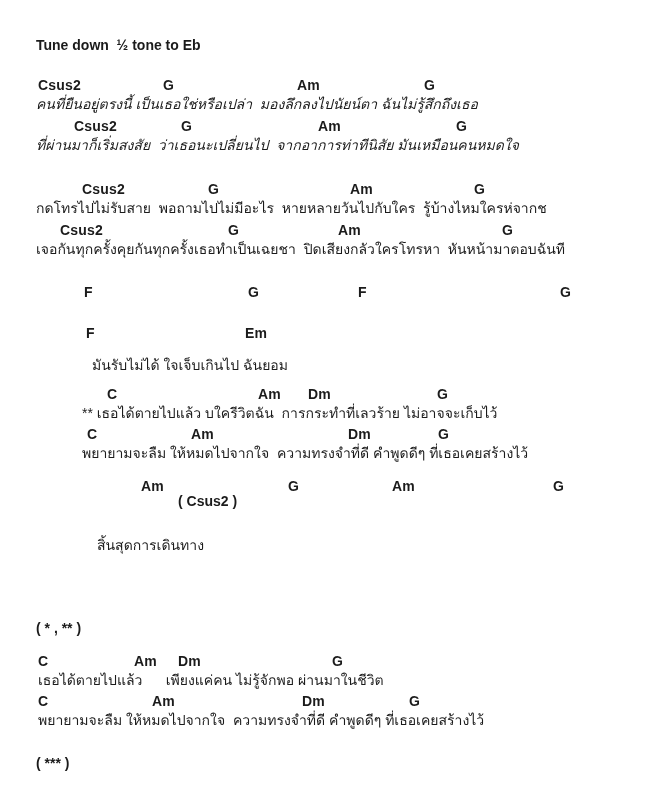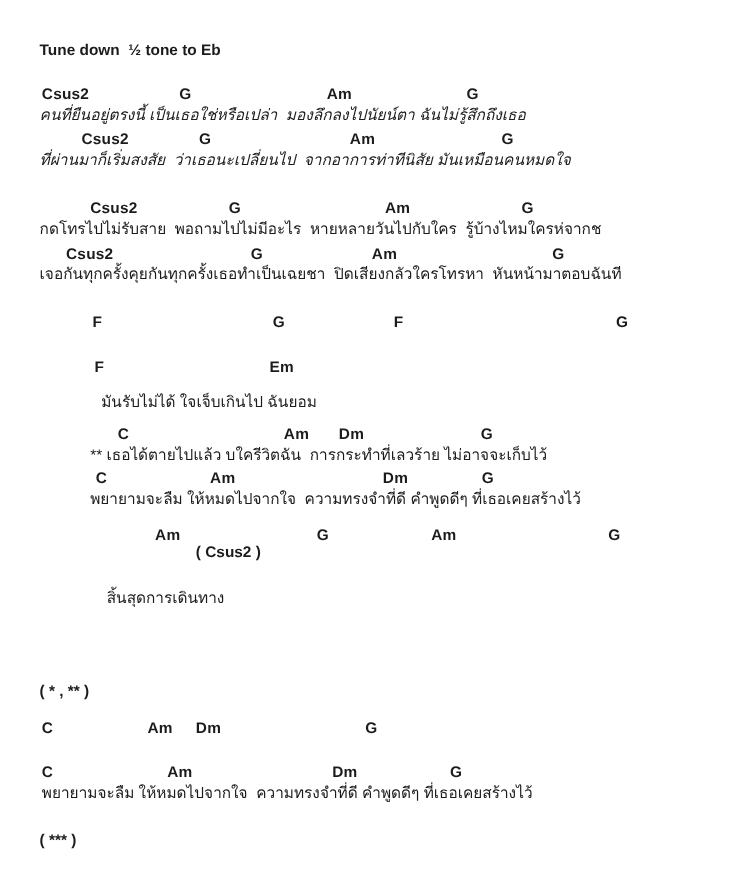--- a/index.html
+++ b/index.html
@@ -73,25 +73,26 @@
     <span class="chord" style="left: 87px; top: 425px;">C</span>
     <span class="chord" style="left: 191px; top: 425px;">Am</span>
     <span class="chord" style="left: 348px; top: 425px;">Dm</span>
     <span class="chord" style="left: 438px; top: 425px;">G</span>
     <span class="lyric" style="left: 82px; top: 444px;">พยายามจะลืม ให้หมดไปจากใจ  ความทรงจำที่ดี คำพูดดีๆ ที่เธอเคยสร้างไว้</span>
     <span class="chord" style="left: 141px; top: 477px;">Am</span>
     <span class="chord" style="left: 288px; top: 477px;">G</span>
     <span class="chord" style="left: 392px; top: 477px;">Am</span>
     <span class="chord" style="left: 553px; top: 477px;">G</span>
     <span class="heading" style="left: 178px; top: 492px;">( Csus2 )</span>
-    <span class="lyric" style="left: 97px; top: 536px; font-family: Liberation Serif, serif;">สิ้นสุดการเดินทาง</span>
+    <span class="lyric" style="left: 97px; top: 536px;">สิ้นสุดการเดินทาง</span>
     <span class="heading" style="left: 36px; top: 619px;">( * , ** )</span>
     <span class="chord" style="left: 38px; top: 652px;">C</span>
     <span class="chord" style="left: 134px; top: 652px;">Am</span>
     <span class="chord" style="left: 178px; top: 652px;">Dm</span>
     <span class="chord" style="left: 332px; top: 652px;">G</span>
+    <span class="lyric" style="left: 38px; top: 671px;">เธอได้ตายไปแล้ว      เพียงแค่คน ไม่รู้จักพอ ผ่านมาในชีวิต</span>
     <span class="chord" style="left: 38px; top: 692px;">C</span>
     <span class="chord" style="left: 152px; top: 692px;">Am</span>
     <span class="chord" style="left: 302px; top: 692px;">Dm</span>
     <span class="chord" style="left: 409px; top: 692px;">G</span>
     <span class="lyric" style="left: 38px; top: 711px;">พยายามจะลืม ให้หมดไปจากใจ  ความทรงจำที่ดี คำพูดดีๆ ที่เธอเคยสร้างไว้</span>
     <span class="heading" style="left: 36px; top: 754px;">( *** )</span>
   </div>
 
 </body></html>

